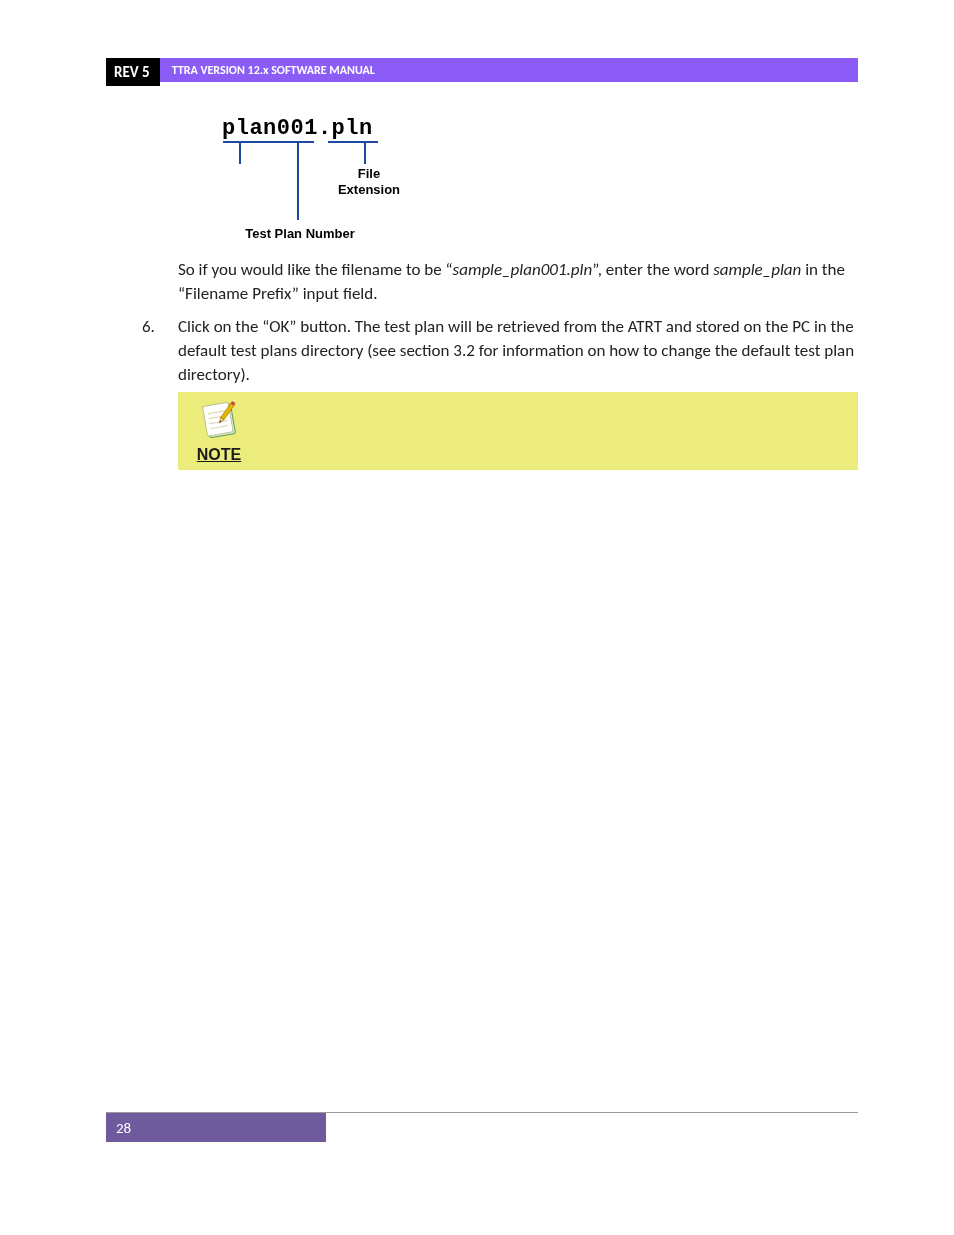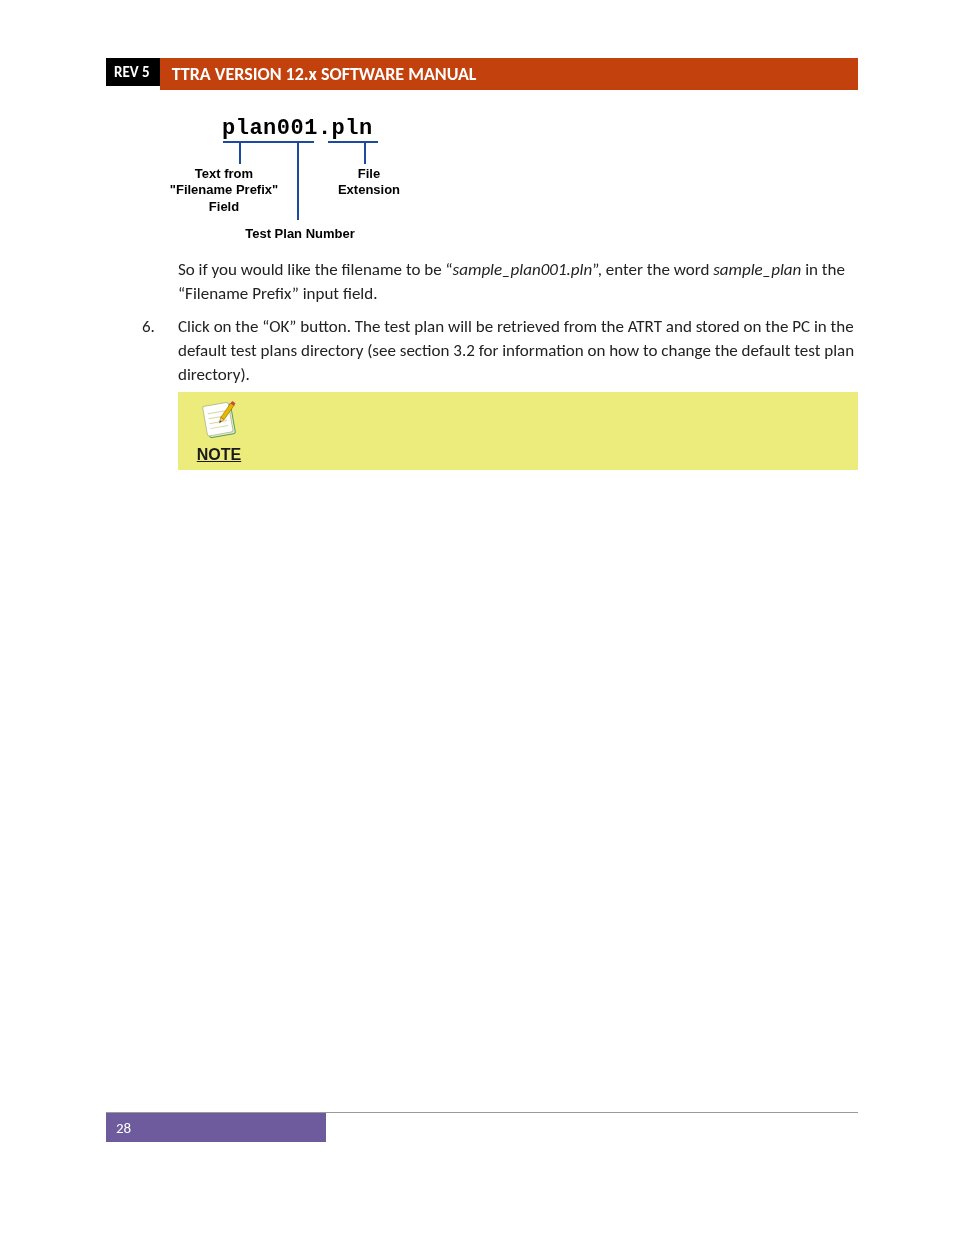--- a/index.html
+++ b/index.html
@@ -24,24 +24,24 @@
     background: #000000;
     color: #ffffff;
     font-weight: bold;
     font-size: 15px;
     padding: 5px 10px 5px 8px;
     display: flex;
     align-items: center;
     white-space: nowrap;
   }
   .header-title {
-    background: #c2410c;
+    background: #8b5cf6;
     color: #ffffff;
     font-weight: bold;
-    font-size: 18px;
+    font-size: 12px;
     padding: 5px 12px;
     flex: 1;
     display: flex;
     align-items: center;
   }
   .diagram {
     position: absolute;
     top: 108px;
     left: 160px;
     width: 260px;
@@ -165,21 +165,20 @@
 
 <div class="diagram">
   <div class="diagram-filename">plan001.pln</div>
   <svg width="260" height="140">
     <line x1="63" y1="34" x2="154" y2="34" stroke="#1b4aa0" stroke-width="2"></line>
     <line x1="168" y1="34" x2="218" y2="34" stroke="#1b4aa0" stroke-width="2"></line>
     <line x1="80" y1="34" x2="80" y2="56" stroke="#1b4aa0" stroke-width="2"></line>
     <line x1="138" y1="34" x2="138" y2="112" stroke="#1b4aa0" stroke-width="2"></line>
     <line x1="205" y1="34" x2="205" y2="56" stroke="#1b4aa0" stroke-width="2"></line>
   </svg>
-  <div class="diagram-label lbl-prefix">Text from<br>"Filename Prefix"<br>Field</div>
   <div class="diagram-label lbl-ext">File<br>Extension</div>
   <div class="diagram-label lbl-num">Test Plan Number</div>
 </div>
 
 <div class="body-text para1">
   <span>So if you would like the filename to be “</span><span class="italic">sample_plan001.pln</span><span>”, enter the word </span><span class="italic">sample_plan</span><span> in the “Filename Prefix” input field.</span>
 </div>
 
 <div class="list-item li6">
   <span class="list-marker">6.</span><span class="list-body">Click on the “OK” button. The test plan will be retrieved from the ATRT and stored on the PC in the default test plans directory (see section 3.2 for information on how to change the default test plan directory).</span>

